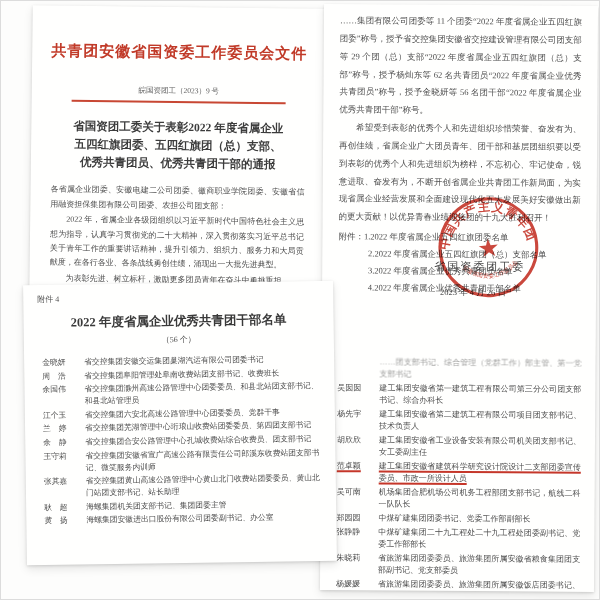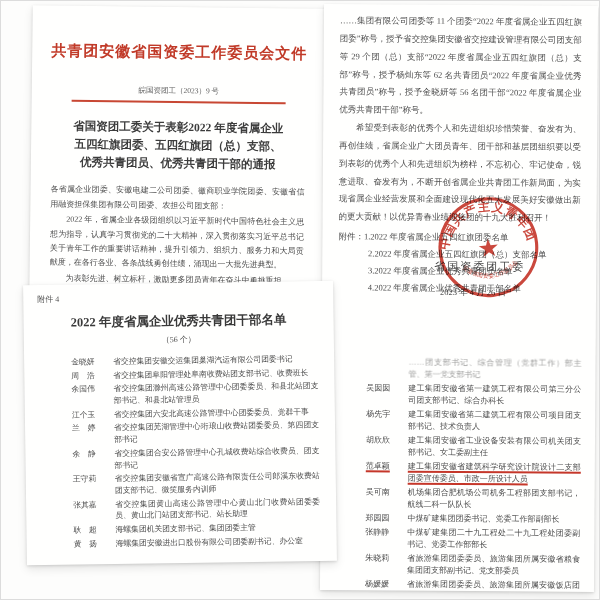--- a/index.html
+++ b/index.html
@@ -15,21 +15,21 @@
   .lbody{margin:12px 20px 0;font-size:8px;line-height:1.8;text-align:justify;color:#4c4c4c;}
   .lbody p{margin:0 0 1px;text-indent:2em;}
   .lbody p:first-child{text-indent:0;}
   
   .page-middle{left:24px;top:282px;width:310px;height:280px;transform:rotate(-.8deg);z-index:3;overflow:hidden;}
   .attach-label{margin:9px 0 0 14px;font-size:8px;color:#4c4c4c;}
   .mid-title{margin-top:10px;text-align:center;font-weight:bold;font-size:12.5px;color:#3a3a3a;}
   .mid-sub{margin-top:4px;text-align:center;font-size:8px;color:#4c4c4c;}
   .namelist{margin:10px 16px 0 18px;font-size:7.8px;line-height:1.5;color:#4c4c4c;}
   .entry{display:flex;margin-bottom:2px;}
-  .entry .nm{flex:0 0 34px;white-space:pre;margin-left:29px;}
+  .entry .nm{flex:0 0 34px;white-space:pre;}
   .entry .ds{flex:1;margin-left:8px;text-align:justify;}
   .entry.hl .nm,.entry.hl .ds{text-decoration:underline;text-decoration-color:#c5372a;text-decoration-thickness:1.5px;text-underline-offset:2px;}
   .entry.faded{opacity:.55;filter:blur(.3px);}
   
   .page-right{left:321px;top:4px;width:274px;height:586px;transform:rotate(.4deg);z-index:2;overflow:hidden;}
   .rbody{margin:8px 16px 0;font-size:8.5px;line-height:2.1;text-align:justify;color:#4c4c4c;}
   .rbody p{margin:0;text-indent:2em;}
   .rbody p:first-child{text-indent:0;}
   .attachments{margin:2px 16px 0;font-size:8.5px;line-height:2.0;color:#4c4c4c;}
   .attachments div{padding-left:3.5em;}

